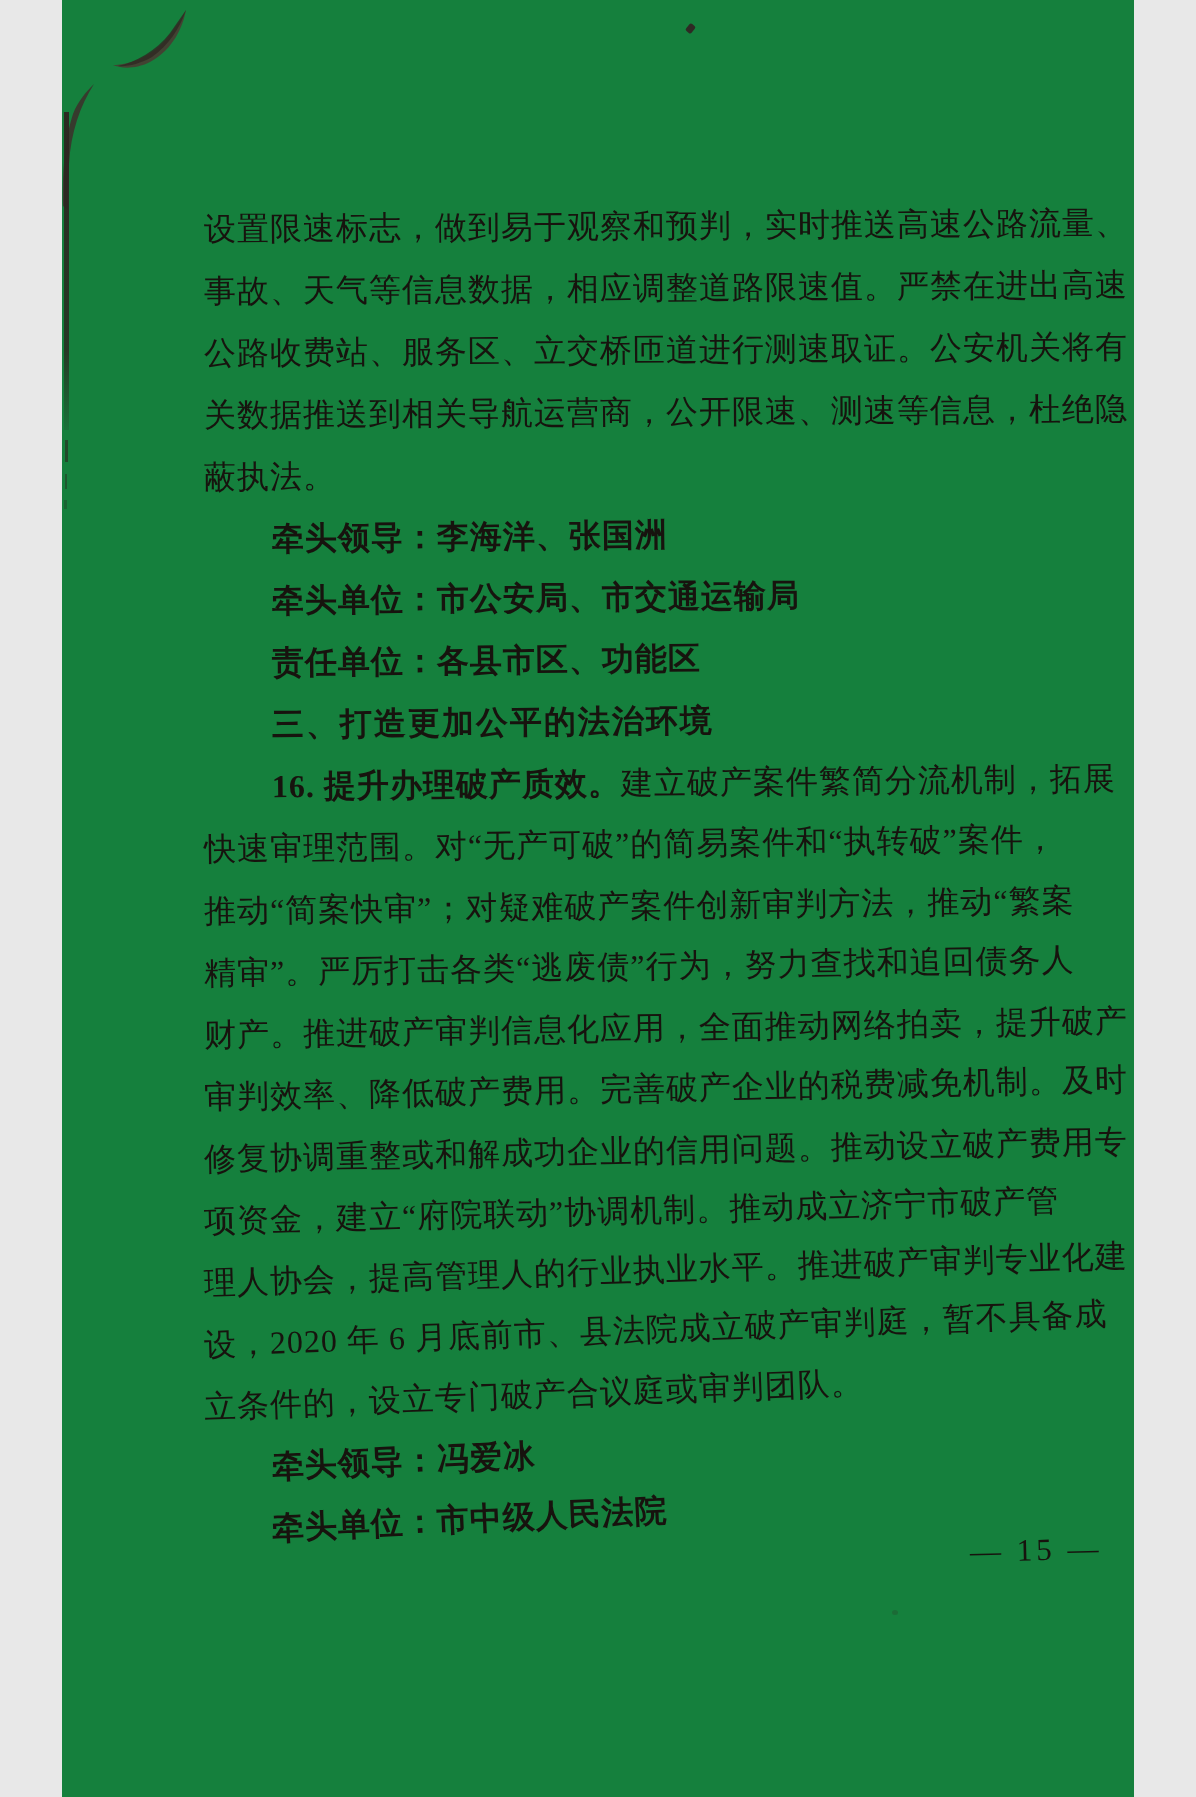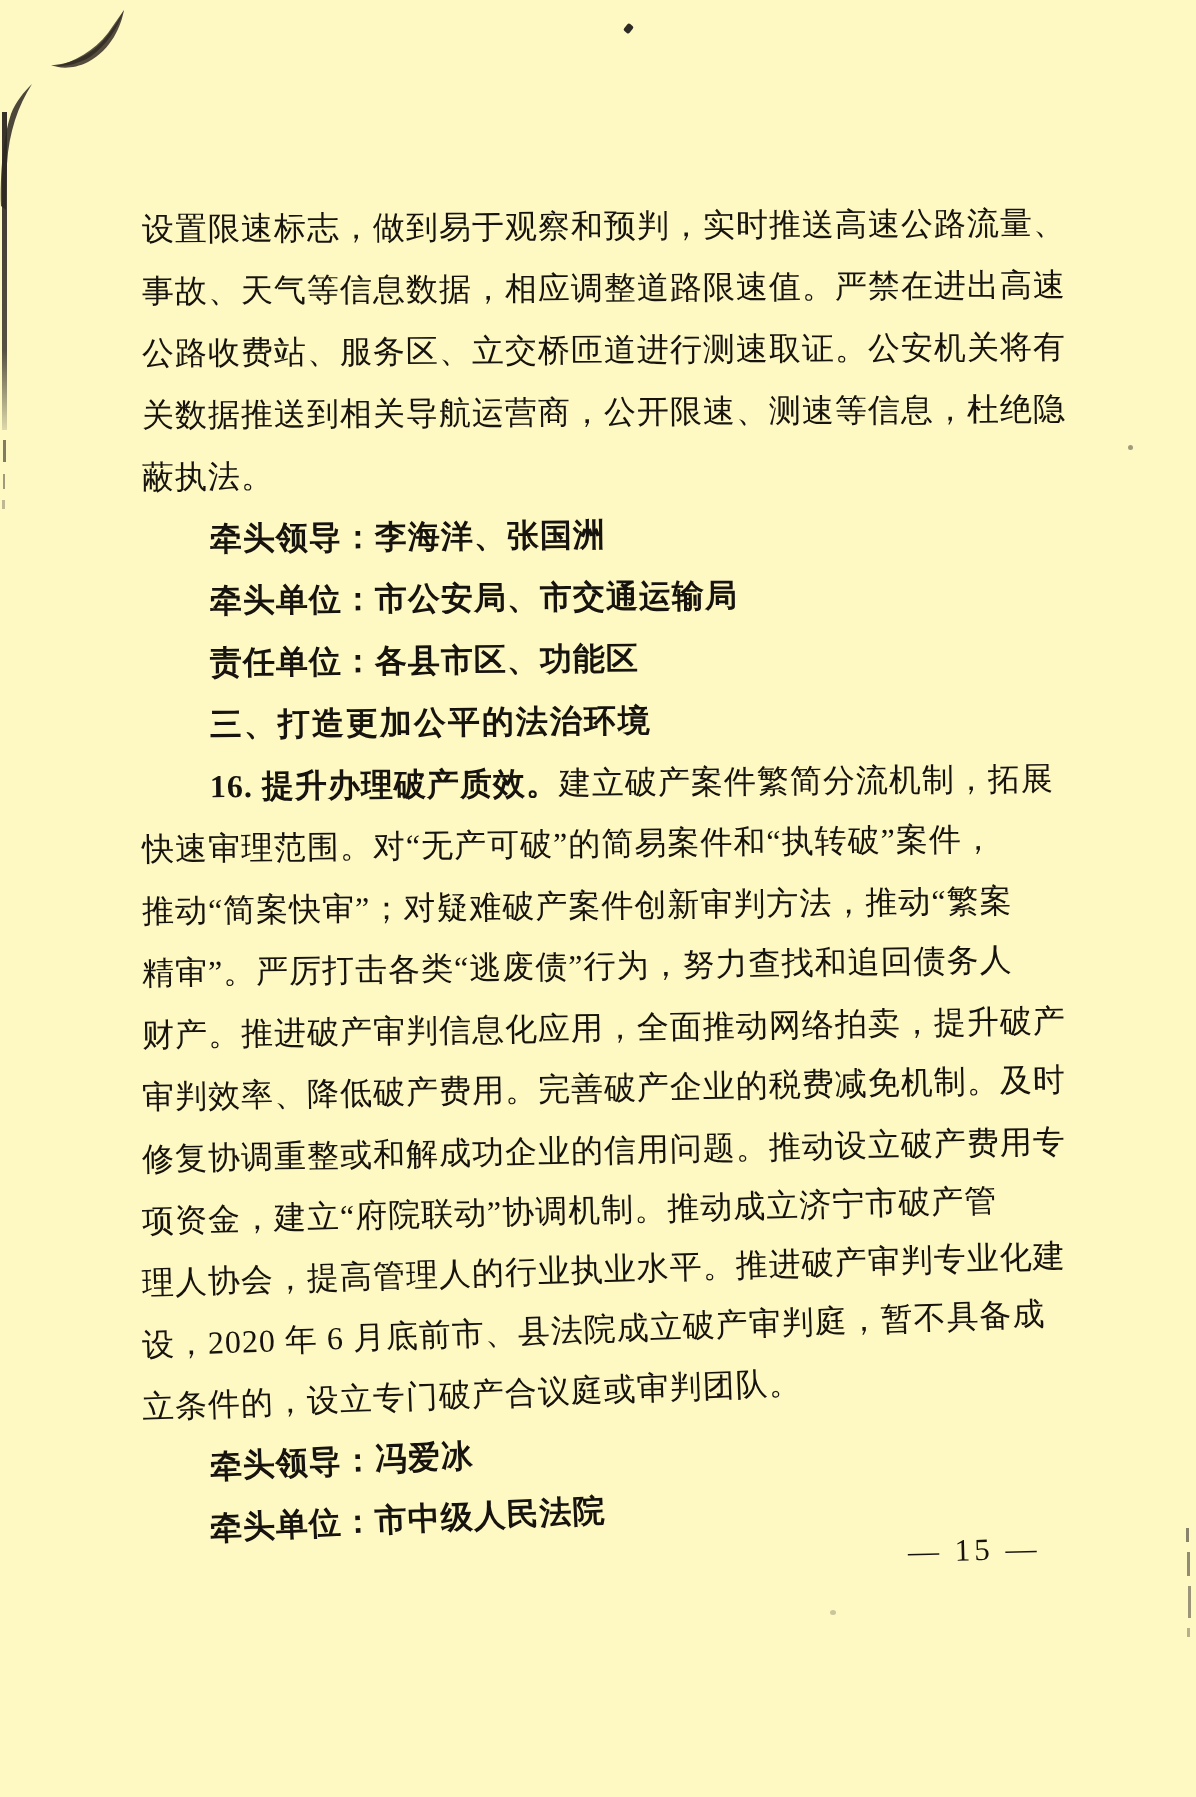--- a/index.html
+++ b/index.html
@@ -1,20 +1,20 @@
 <!DOCTYPE html>
 <html><head>
 <meta charset="utf-8">
 <style>
   html,body { margin:0; padding:0; background:#e8e8e8; }
   .page {
     position:relative;
-    width:1196px; height:1797px;
+    width:1072px; height:1797px;
     margin:0 auto;
-    background:#fef9c3;
+    background:#15803d;
     overflow:hidden;
     font-family:"Liberation Serif","DejaVu Serif",serif;
     color:#17130e;
   }
   .text-block {
     position:absolute;
     left:142px; top:198px;
     width:920px;
     font-size:32px;
     line-height:62px;

